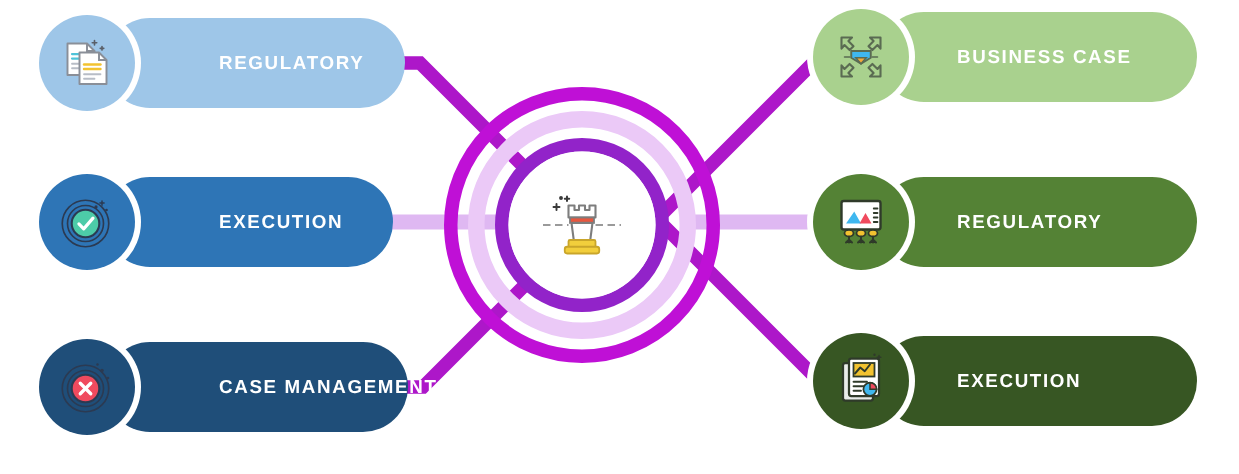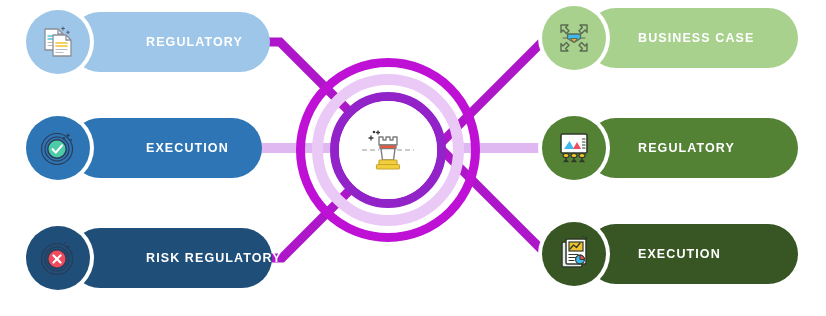--- a/index.html
+++ b/index.html
@@ -186,21 +186,21 @@
             <line x1="16.5" y1="18.5" x2="23.5" y2="25.5"></line>
             <line x1="23.5" y1="18.5" x2="16.5" y2="25.5"></line>
           </g>
           <circle cx="31" cy="10" r="1.2" fill="#2b3a52"></circle>
           <circle cx="35" cy="15" r="0.9" fill="#2b3a52"></circle>
           <circle cx="28" cy="6" r="0.8" fill="#2b3a52"></circle>
         </svg>
       </span>
     </div>
     <div class="pill" style="width:202px;background:transparent;">
-      <span class="pill-label">RISK REGULATORY</span>
+      <span class="pill-label">CASE MANAGEMENT</span>
     </div>
   </div>
 
   <div class="node right" style="left:538px;top:8px;">
     <div class="pill" style="width: 212px; background: rgb(169, 209, 142);"></div>
     <div class="disc-gap"></div>
     <div class="disc" style="background: rgb(169, 209, 142);">
       <span>
         <svg width="42" height="42" viewBox="0 0 42 42">
           <g fill="none" stroke="#5a6b52" stroke-width="1.4" stroke-linejoin="round" stroke-linecap="round">

